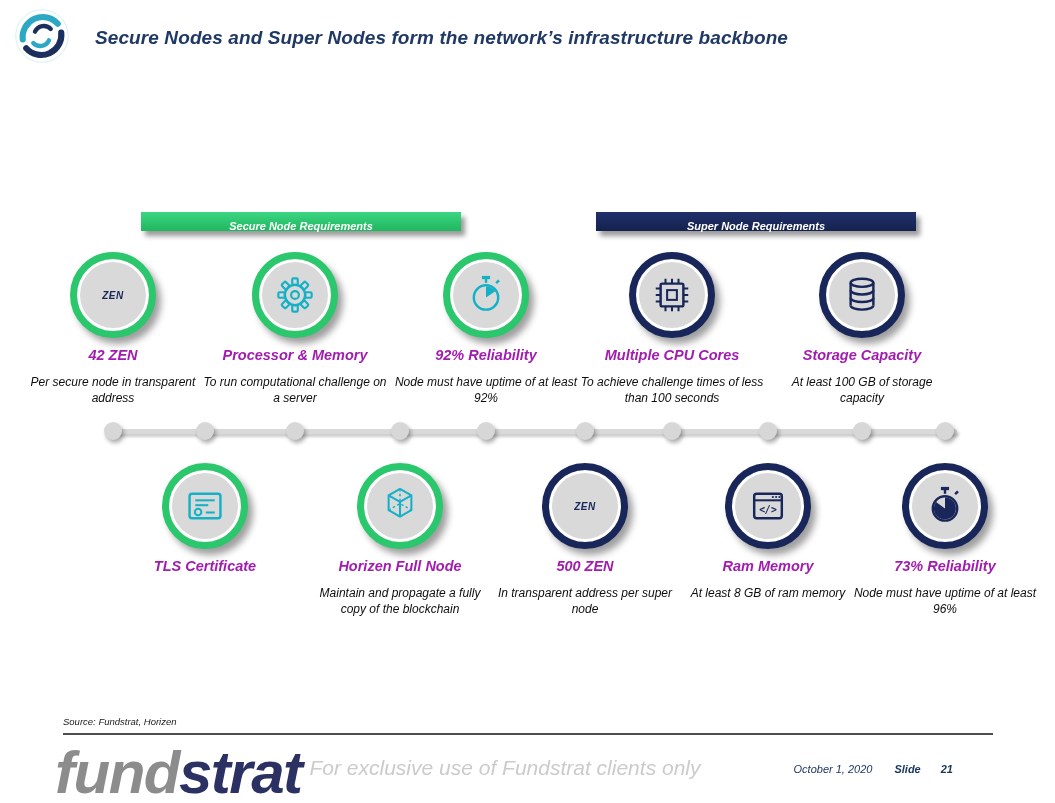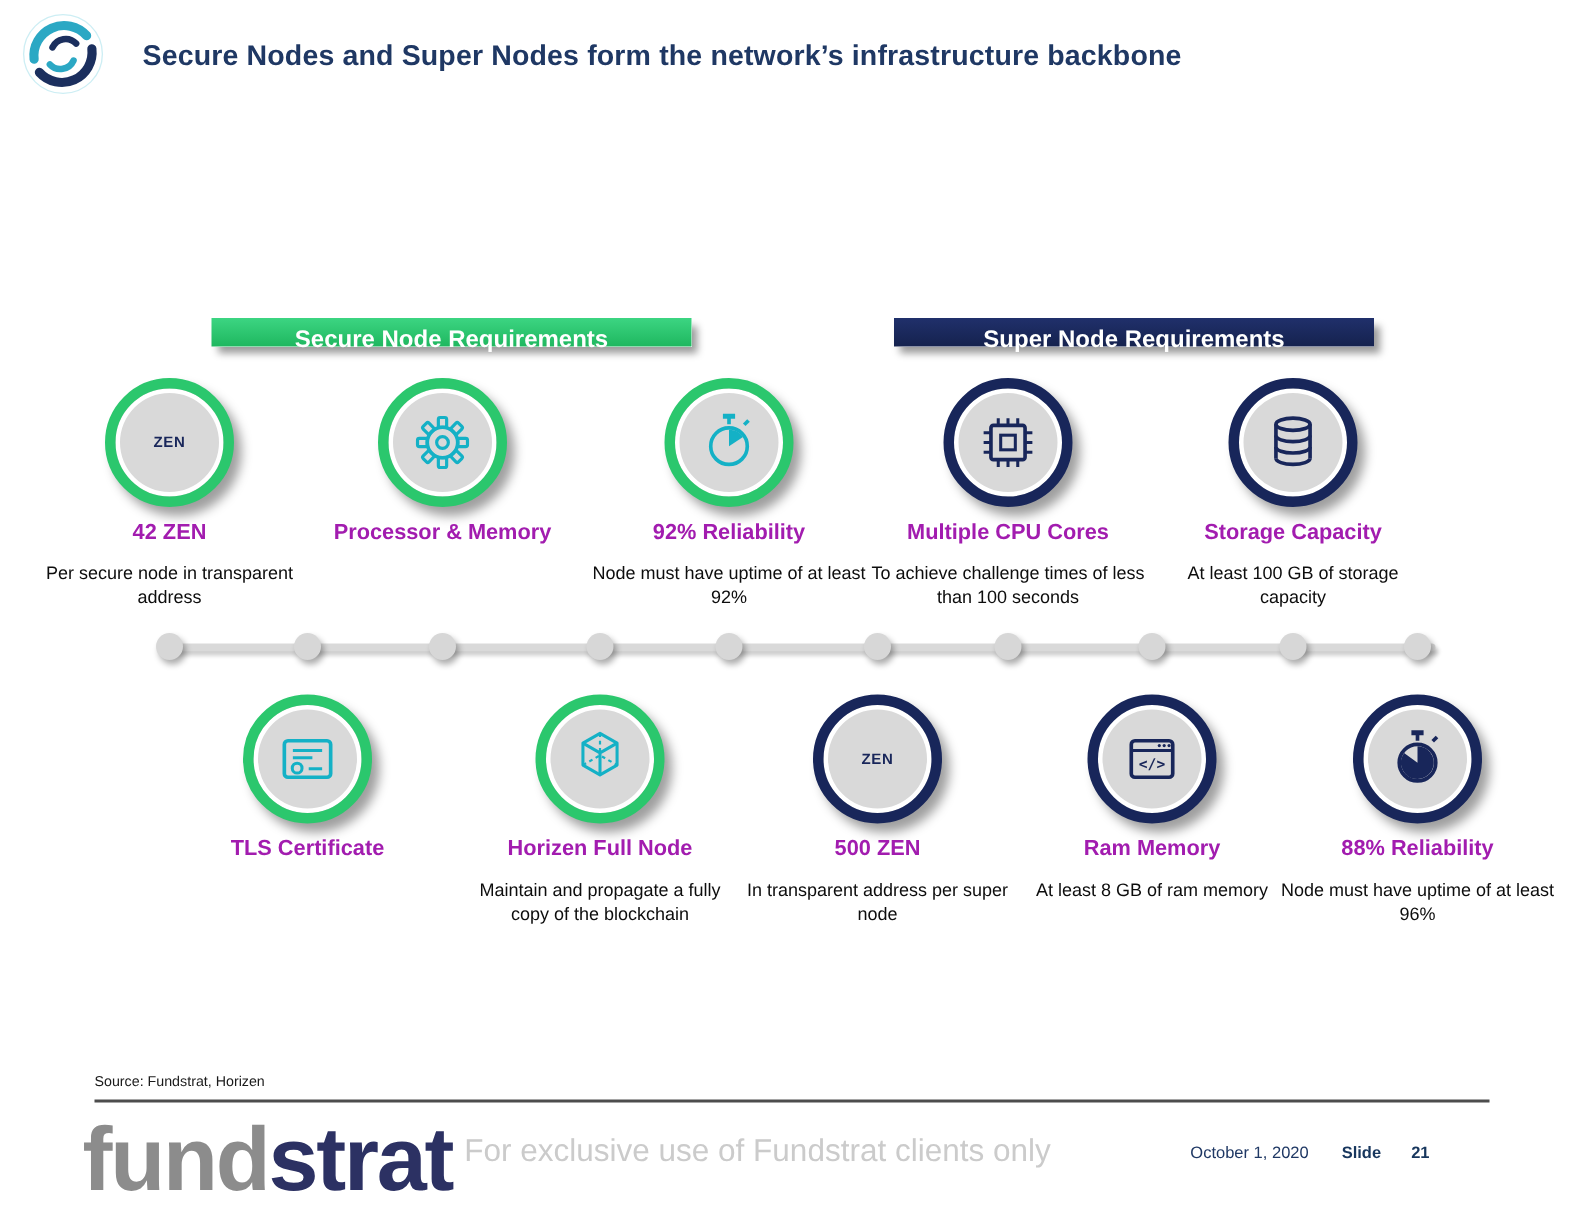--- a/index.html
+++ b/index.html
@@ -5,29 +5,29 @@
   :root{
     --green:#2bc76d;
     --navy:#18265a;
     --teal:#14b1c6;
     --title-navy:#1f3864;
     --gray-fill:#d9d9d9;
   }
   *{box-sizing:border-box;margin:0;padding:0;}
   html,body{background:#fff;}
   body{font-family:"Liberation Sans",sans-serif;}
-  .slide{position:relative;width:1055px;height:803px;background:#fff;overflow:hidden;}
+  .slide{position:relative;width:1055px;height:803px;background:#fff;overflow:hidden;font-style:italic;}
 
   
   .logo{position:absolute;left:14px;top:8px;width:56px;height:56px;}
   .page-title{position:absolute;left:95px;top:27px;font-size:19px;font-weight:bold;color:var(--title-navy);letter-spacing:.1px;}
 
   
   .banner{position:absolute;top:212px;width:320px;height:19px;line-height:29px;text-align:center;
-          color:#fff;font-weight:bold;font-size:16px;box-shadow:4px 5px 5px rgba(0,0,0,.4);}
+          color:#fff;font-weight:bold;font-size:11px;box-shadow:4px 5px 5px rgba(0,0,0,.4);}
   .banner.green{left:141px;background:linear-gradient(180deg,#3cd582,#1fb75f);}
   .banner.navy{left:596px;background:linear-gradient(180deg,#20306b,#15224e);}
 
   
   .node{position:absolute;width:184px;text-align:center;}
   .node.toprow{top:252px;}
   .node.botrow{top:463px;}
   .circle{width:86px;height:86px;margin:0 auto;border-radius:50%;background:var(--gray-fill);
           display:flex;align-items:center;justify-content:center;
           box-shadow:inset 0 0 0 3px #fff,5px 6px 7px rgba(0,0,0,.38);}
@@ -98,20 +98,21 @@
           <rect x="28.6" y="11.5" width="6.8" height="8" rx="1.5" transform="rotate(180 32 32)"></rect>
           <rect x="28.6" y="11.5" width="6.8" height="8" rx="1.5" transform="rotate(225 32 32)"></rect>
           <rect x="28.6" y="11.5" width="6.8" height="8" rx="1.5" transform="rotate(270 32 32)"></rect>
           <rect x="28.6" y="11.5" width="6.8" height="8" rx="1.5" transform="rotate(315 32 32)"></rect>
           <circle cx="32" cy="32" r="12.5" stroke-width="3"></circle>
           <circle cx="32" cy="32" r="4.8"></circle>
         </g>
       </svg>
     </div>
     <div class="node-title">Processor &amp; Memory</div>
+    <div class="node-desc">To run computational challenge on a server</div>
   </div>
 
   <div class="node toprow green" style="left:394px">
     <div class="circle">
       <svg viewBox="0 0 64 64" width="52" height="52">
         <g fill="none" stroke="#14b1c6" stroke-width="3">
           <line x1="27" y1="10.5" x2="37" y2="10.5" stroke-width="4"></line>
           <line x1="32" y1="11" x2="32" y2="17"></line>
           <line x1="44.5" y1="17.5" x2="48" y2="14"></line>
           <circle cx="32" cy="35" r="15"></circle>
@@ -224,21 +225,21 @@
       <svg viewBox="0 0 64 64" width="52" height="52">
         <g fill="none" stroke="#18265a" stroke-width="3">
           <line x1="27" y1="10.5" x2="37" y2="10.5" stroke-width="4"></line>
           <line x1="32" y1="11" x2="32" y2="17"></line>
           <line x1="44.5" y1="17.5" x2="48" y2="14"></line>
           <circle cx="32" cy="35" r="15"></circle>
         </g>
         <path d="M32,35 L32,21.5 A13.5,13.5 0 1 1 21,27 Z" fill="#18265a"></path>
       </svg>
     </div>
-    <div class="node-title">88% Reliability</div>
+    <div class="node-title">73% Reliability</div>
     <div class="node-desc">Node must have uptime of at least 96%</div>
   </div>
 
   <div class="source">Source: Fundstrat, Horizen</div>
   <div class="divider"></div>
 
   <div class="brand"><span class="b1">fund</span><span class="b2">strat</span></div>
 
   <div class="disclaimer">For exclusive use of Fundstrat clients only</div>
 

